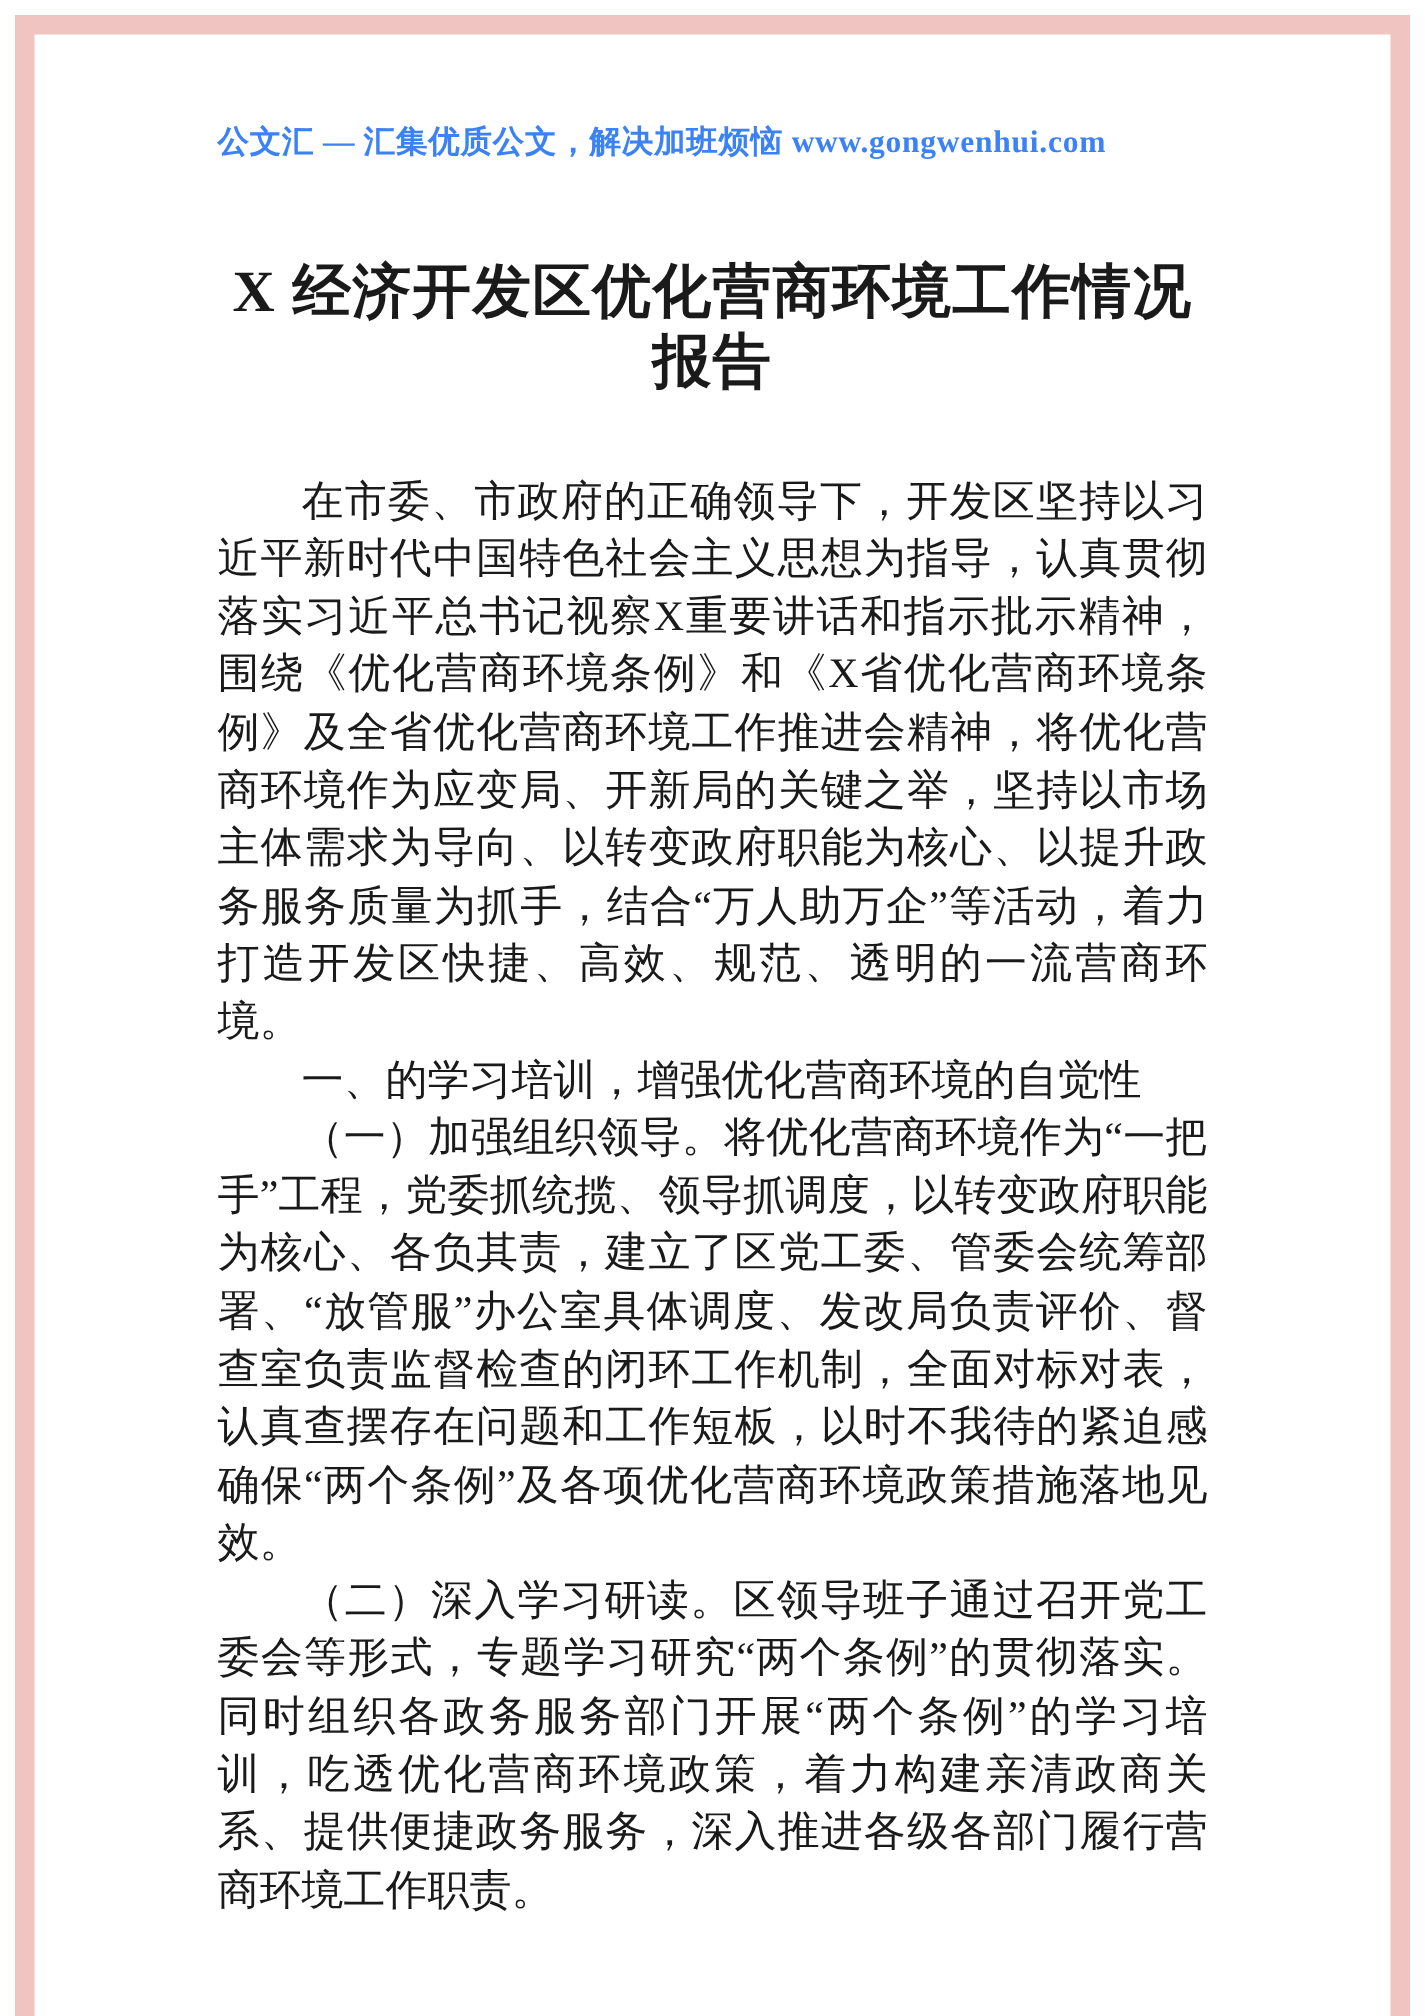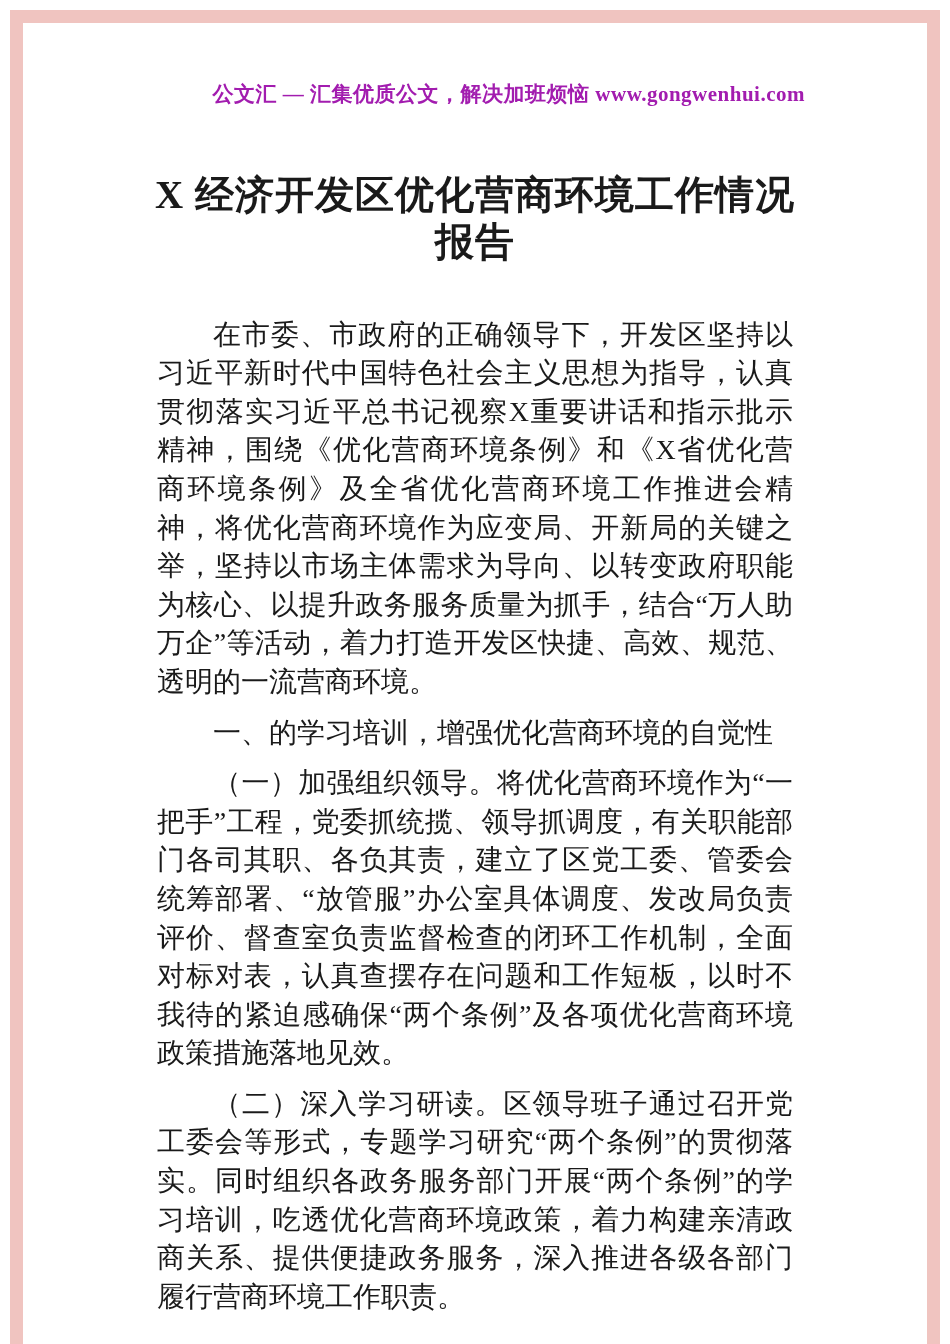--- a/index.html
+++ b/index.html
@@ -20,55 +20,55 @@
     height: 2200px; 
     border: 13px solid #f0c4c0;
     pointer-events: none;
   }
   .content {
     position: relative;
     padding: 0 145px;
   }
   .site-header {
     margin-top: 80px;
-    text-align: right;
-    color: #a21caf;
+    text-align: left;
+    color: #3b82f6;
     font-size: 21px;
     font-weight: bold;
     letter-spacing: 0.5px;
   }
   .doc-title {
     margin: 64px 0 0 0;
     text-align: center;
     font-size: 39px;
     font-weight: bold;
     letter-spacing: 1px;
     line-height: 1.2;
   }
   .doc-body {
     margin-top: 50px;
     font-size: 28px;
     line-height: 38.6px;
     text-align: justify;
   }
   .doc-body p {
-    margin: 12px;
+    margin: 0;
     text-indent: 2em;
   }
 </style>
 </head>
 <body>
 
 <div class="frame"></div>
 
 <div class="content">
   <div class="site-header">公文汇 — 汇集优质公文，解决加班烦恼 www.gongwenhui.com</div>
 
   <h1 class="doc-title">X 经济开发区优化营商环境工作情况报告</h1>
 
   <div class="doc-body">
     <p>在市委、市政府的正确领导下，开发区坚持以习近平新时代中国特色社会主义思想为指导，认真贯彻落实习近平总书记视察X重要讲话和指示批示精神，围绕《优化营商环境条例》和《X省优化营商环境条例》及全省优化营商环境工作推进会精神，将优化营商环境作为应变局、开新局的关键之举，坚持以市场主体需求为导向、以转变政府职能为核心、以提升政务服务质量为抓手，结合“万人助万企”等活动，着力打造开发区快捷、高效、规范、透明的一流营商环境。</p>
     <p>一、的学习培训，增强优化营商环境的自觉性</p>
-    <p>（一）加强组织领导。将优化营商环境作为“一把手”工程，党委抓统揽、领导抓调度，有关职能部门各司其职、各负其责，建立了区党工委、管委会统筹部署、“放管服”办公室具体调度、发改局负责评价、督查室负责监督检查的闭环工作机制，全面对标对表，认真查摆存在问题和工作短板，以时不我待的紧迫感确保“两个条例”及各项优化营商环境政策措施落地见效。</p>
+    <p>（一）加强组织领导。将优化营商环境作为“一把手”工程，党委抓统揽、领导抓调度，以转变政府职能为核心、各负其责，建立了区党工委、管委会统筹部署、“放管服”办公室具体调度、发改局负责评价、督查室负责监督检查的闭环工作机制，全面对标对表，认真查摆存在问题和工作短板，以时不我待的紧迫感确保“两个条例”及各项优化营商环境政策措施落地见效。</p>
     <p>（二）深入学习研读。区领导班子通过召开党工委会等形式，专题学习研究“两个条例”的贯彻落实。同时组织各政务服务部门开展“两个条例”的学习培训，吃透优化营商环境政策，着力构建亲清政商关系、提供便捷政务服务，深入推进各级各部门履行营商环境工作职责。</p>
 
   </div>
 </div>
 
 </body></html>

